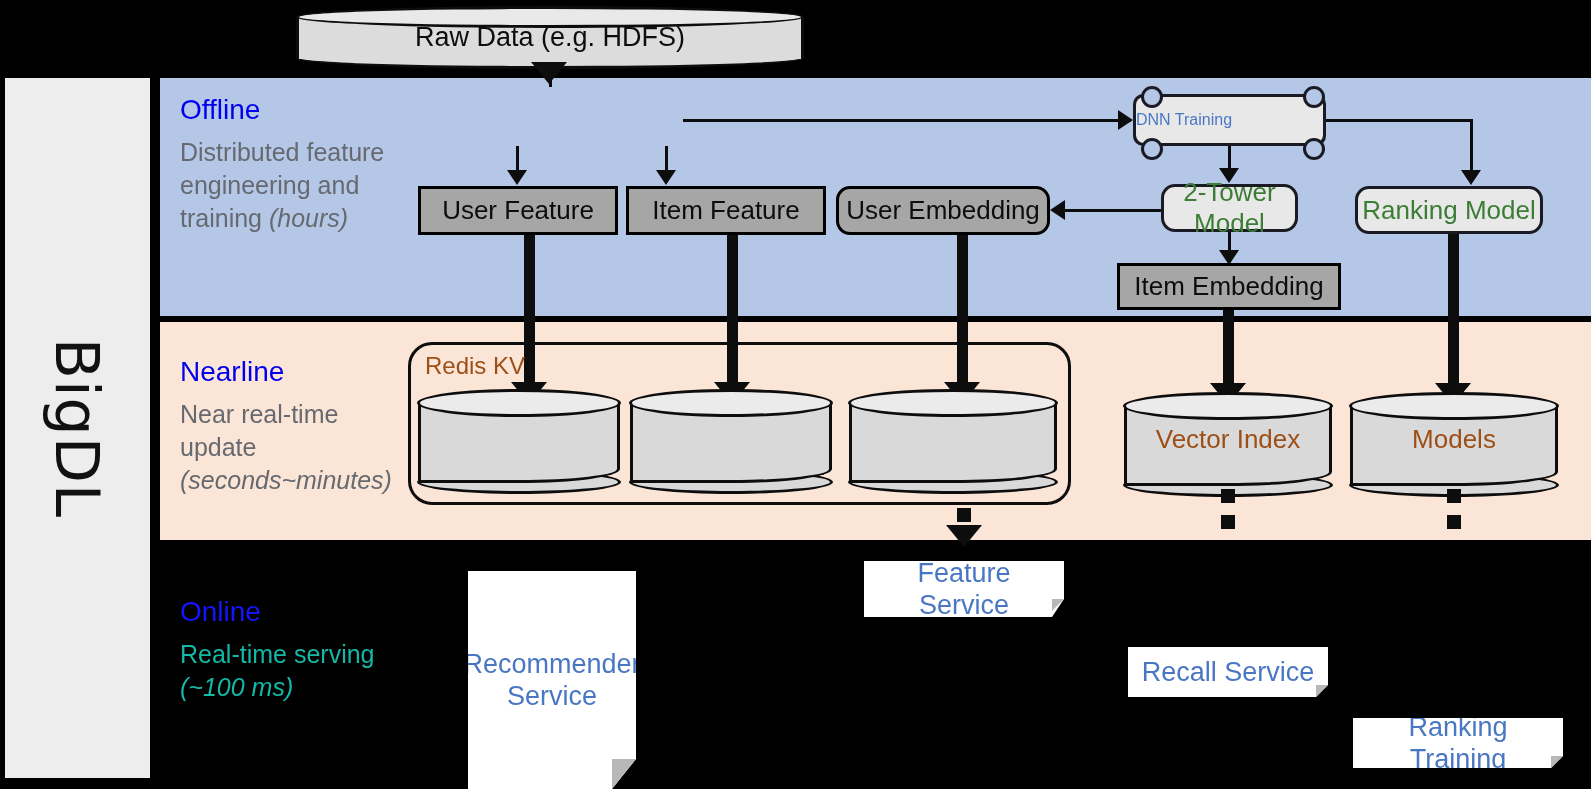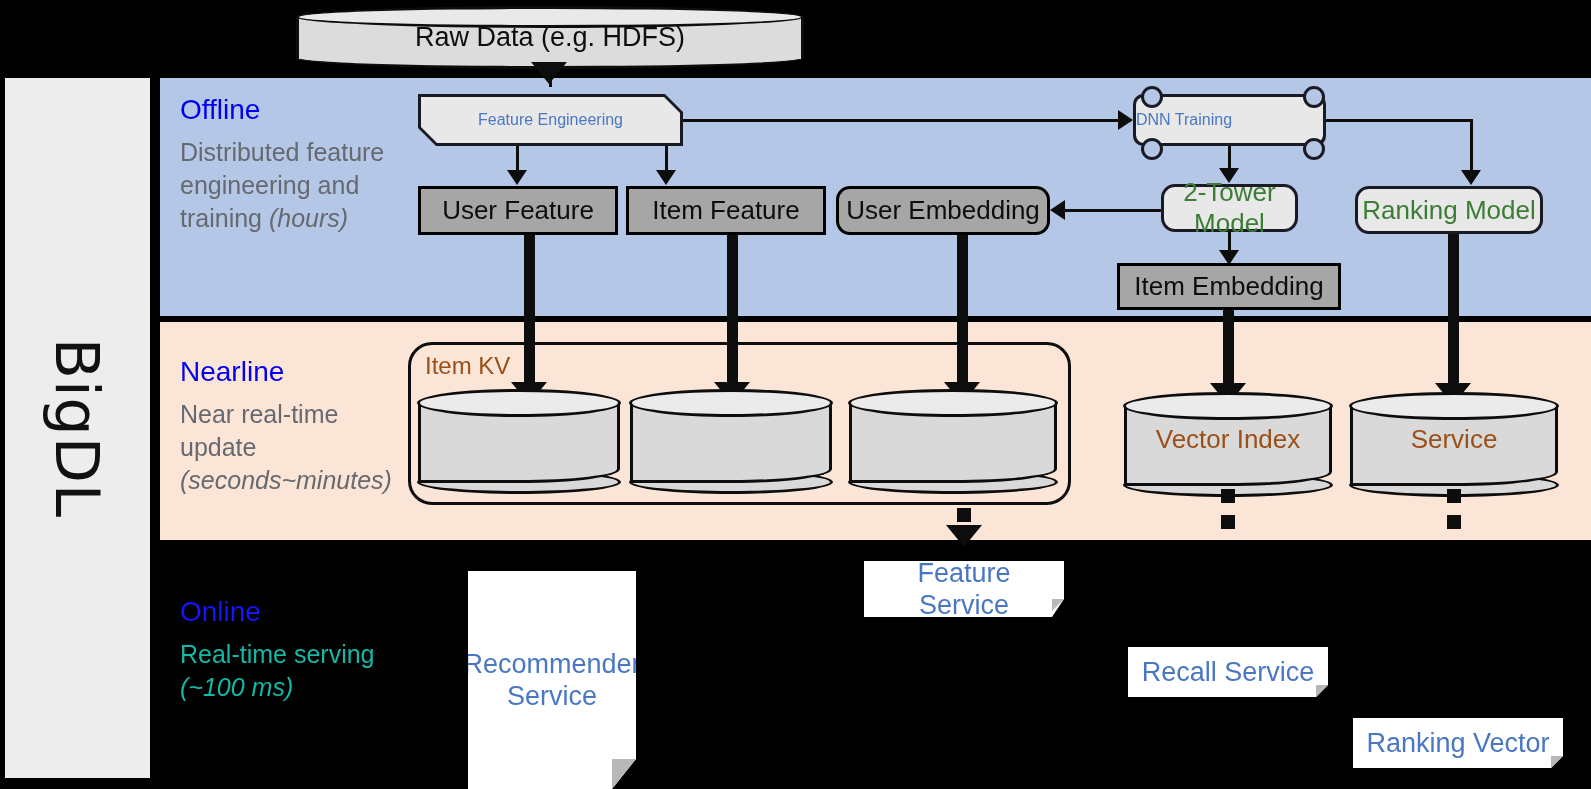--- a/index.html
+++ b/index.html
@@ -136,25 +136,20 @@
   <div id="raw-data">
     <div class="rd-bot"></div>
     <div class="rd-body"></div>
     <div class="rd-top"></div>
     <div class="rd-text">Raw Data (e.g. HDFS)</div>
   </div>
 
   <div class="line thin-v" style="left:549px;top:69px;height:18px;"></div>
   <div class="arrow-dn-big" style="left:531px;top:62px;"></div>
 
-  <div class="node" id="feature-engineering" style="left:418px;top:94px;width:265px;height:52px;">
-    <div class="inner">
-        <span class="proc-blue">Feature Engineering</span>
-      </div>
-  </div>
 
   <div class="line thin-h" style="left:683px;top:119px;width:448px;"></div>
   <div class="arrow-rt" style="left:1118px;top:110px;"></div>
 
   <div class="node" id="dnn-training" style="left:1133px;top:94px;width:193px;height:52px;">
     <div class="inner">
         <span class="proc-blue">DNN Training</span>
       </div>
   </div>
 
@@ -211,21 +206,21 @@
   <div class="line thick-v" style="left:957px;top:235px;height:152px;"></div>
   <div class="arrow-dn-big" style="left:944px;top:382px;"></div>
 
   <div class="line thick-v" style="left:1223px;top:310px;height:78px;"></div>
   <div class="arrow-dn-big" style="left:1210px;top:383px;"></div>
 
   <div class="line thick-v" style="left:1448px;top:234px;height:154px;"></div>
   <div class="arrow-dn-big" style="left:1435px;top:383px;"></div>
 
   <div id="redis-kv"></div>
-  <div id="redis-kv-label">Item KV</div>
+  <div id="redis-kv-label">Redis KV</div>
 
   <div class="cyl" style="left:418px;top:389px;width:202px;height:94px;">
     <div class="bottom"></div>
     <div class="body"></div>
     <div class="top"></div>
     <div class="cap-text"></div>
   </div>
 
   <div class="cyl" style="left:630px;top:389px;width:202px;height:94px;">
     <div class="bottom"></div>
@@ -245,21 +240,21 @@
     <div class="bottom"></div>
     <div class="body"></div>
     <div class="top"></div>
     <div class="cap-text">Vector Index</div>
   </div>
 
   <div class="cyl" style="left:1350px;top:392px;width:208px;height:94px;">
     <div class="bottom"></div>
     <div class="body"></div>
     <div class="top"></div>
-    <div class="cap-text">Service</div>
+    <div class="cap-text">Models</div>
   </div>
 
   <div class="dash-sq" style="left:957px;top:508px;"></div>
   <div class="arrow-dn-big" style="left:946px;top:525px;"></div>
 
   <div class="dash-sq" style="left:1221px;top:489px;"></div>
   <div class="dash-sq" style="left:1221px;top:515px;"></div>
 
   <div class="dash-sq" style="left:1447px;top:489px;"></div>
   <div class="dash-sq" style="left:1447px;top:515px;"></div>
@@ -280,18 +275,18 @@
 
   <div class="doc" style="left:1128px;top:647px;width:200px;height:50px;
               clip-path:polygon(0 0,100% 0,100% 38px,188px 100%,0 100%);">
     <div class="doc-text">Recall Service</div>
   </div>
   <div style="position:absolute;left:1316px;top:685px;width:0;height:0;
               border-left:12px solid #b8b8b8;border-bottom:12px solid transparent;"></div>
 
   <div class="doc" style="left:1353px;top:718px;width:210px;height:50px;
               clip-path:polygon(0 0,100% 0,100% 38px,198px 100%,0 100%);">
-    <div class="doc-text">Ranking Vector</div>
+    <div class="doc-text">Ranking Training</div>
   </div>
   <div style="position:absolute;left:1551px;top:756px;width:0;height:0;
               border-left:12px solid #b8b8b8;border-bottom:12px solid transparent;"></div>
 
 </div>
 
 </body></html>

